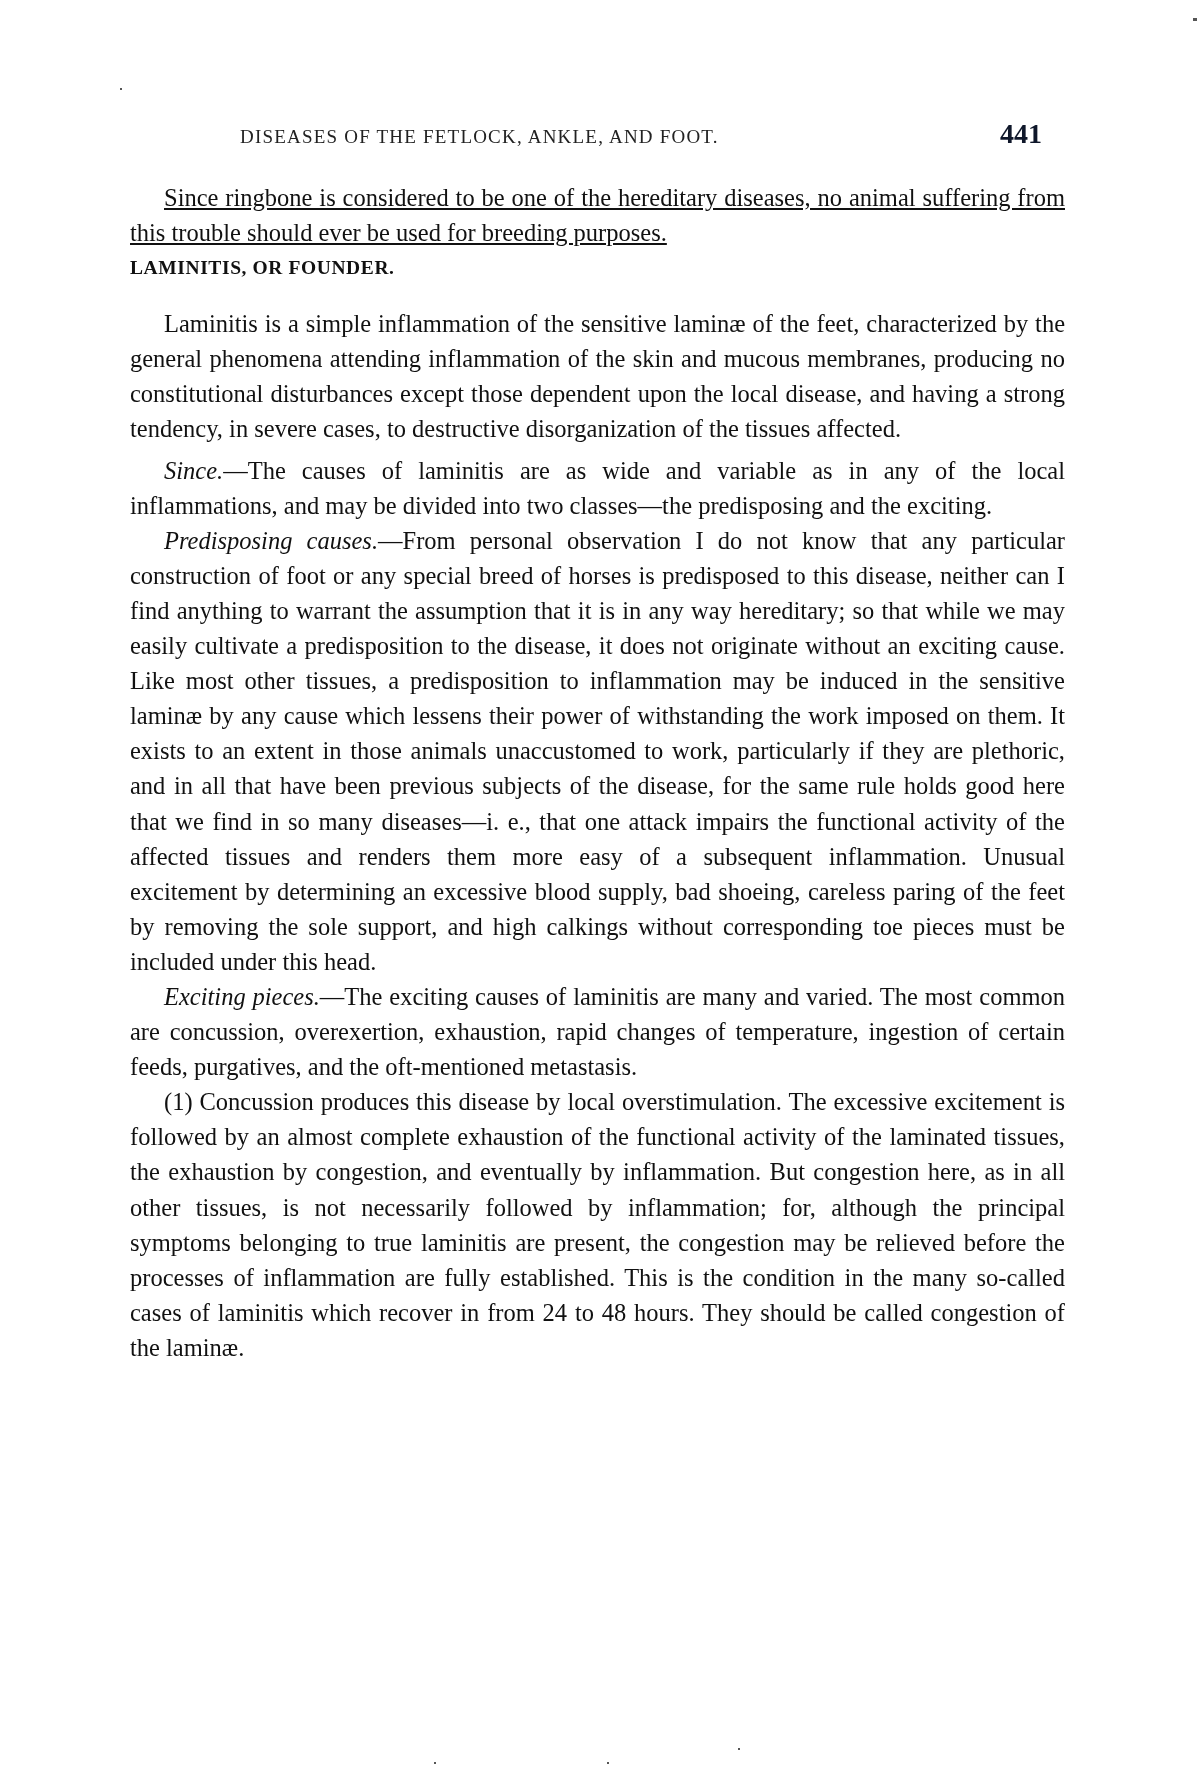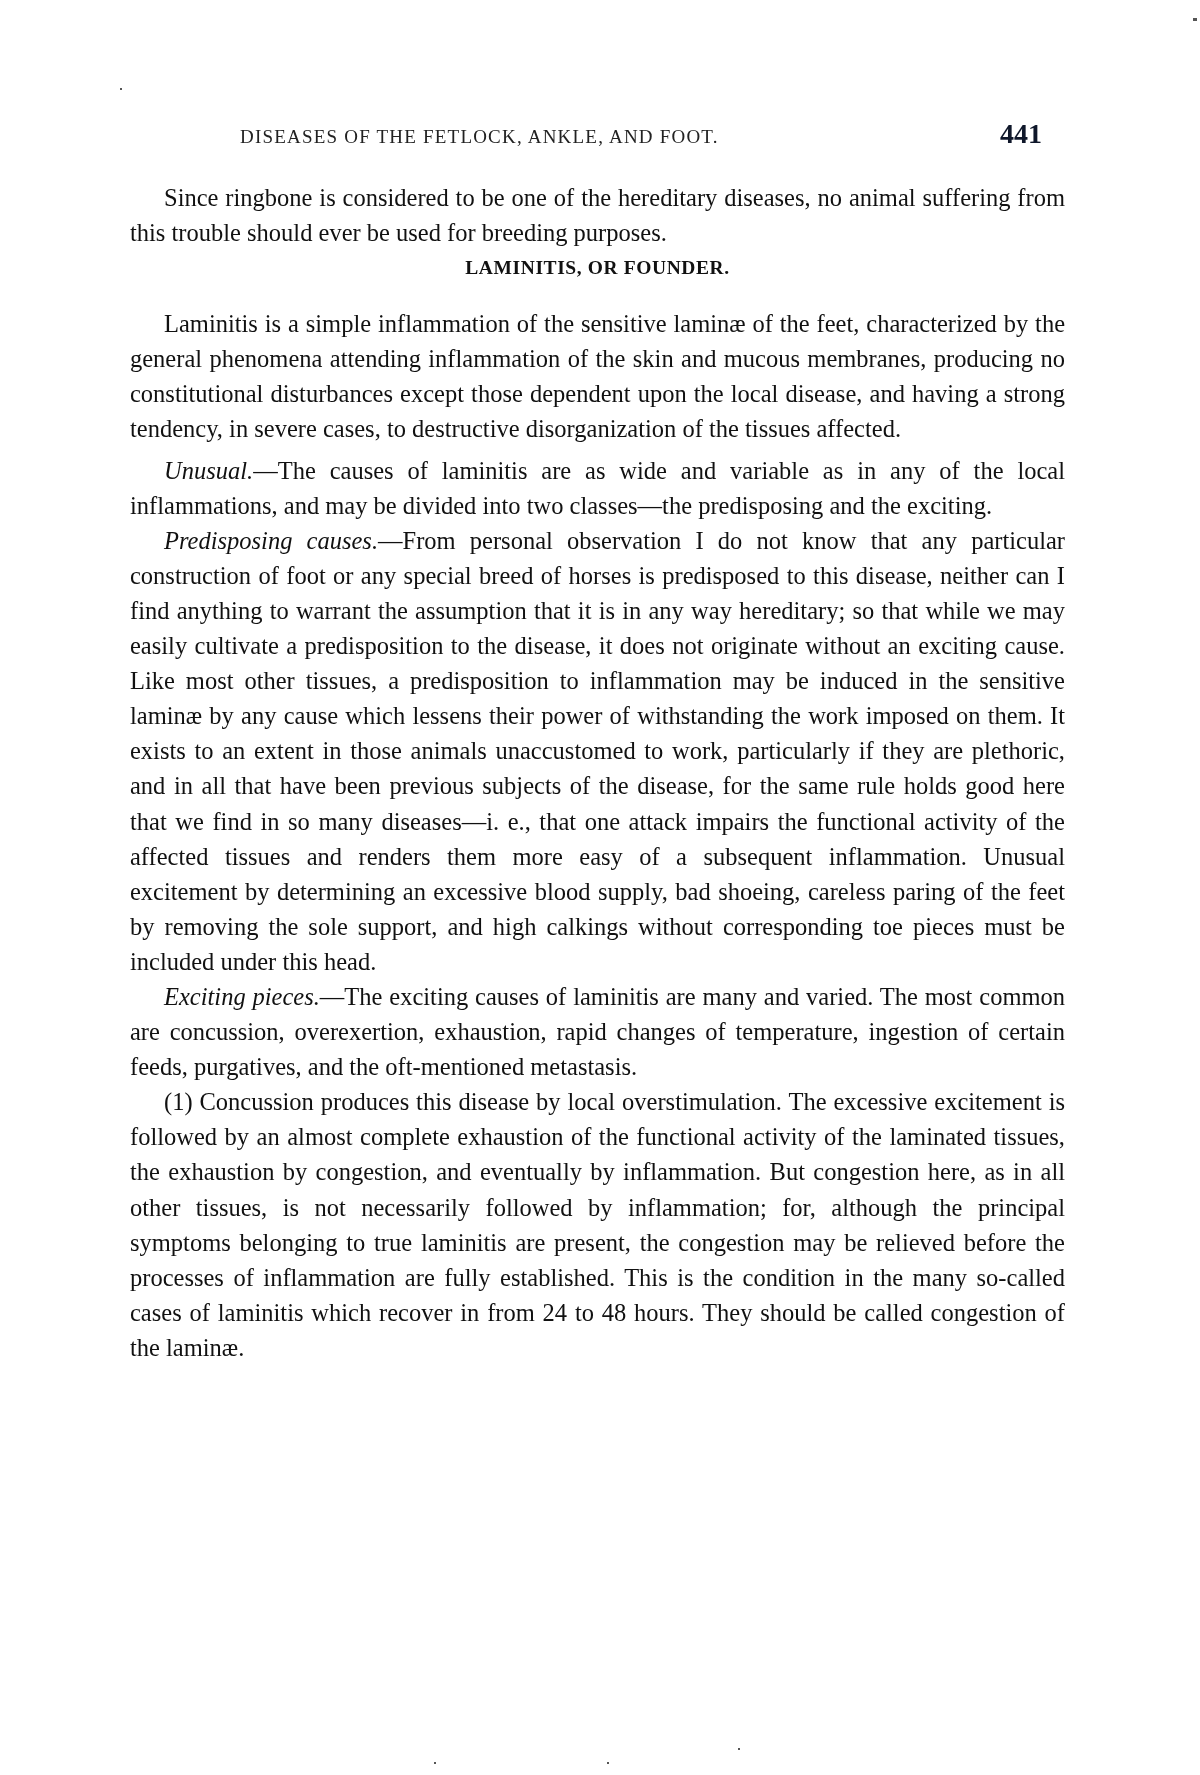--- a/index.html
+++ b/index.html
@@ -14,23 +14,23 @@
     }
     .page-number {
       position: absolute; left: 1000px; top: 118px;
       font-size: 28px; font-weight: bold; color: #0f172a;
     }
     .body-text {
       position: absolute; left: 130px; top: 180px; width: 935px;
       font-size: 24.5px; line-height: 35.1px; text-align: justify;
     }
     .para { margin: 0; text-indent: 34px; }
-    .para.first { text-indent: 34px; }
+    .para.first { text-indent: 34px; text-decoration: underline; }
     .section-heading {
-      text-align: center; font-weight: bold; font-size: 19.5px;
+      text-align: left; font-weight: bold; font-size: 19.5px;
       letter-spacing: 0.6px; margin: 0; height: 56px; line-height: 36px;
     }
     .gap { height: 6px; }
     em.lead { font-style: italic; }
     .mark { position: absolute; background: #555; }
   </style>
 </head>
 <body>
 
 <div class="page">
@@ -39,21 +39,21 @@
 
   <div class="body-text">
     <p class="para first">Since ringbone is considered to be one of the hereditary diseases, no animal suffering from this trouble should ever be used for breeding purposes.</p>
     <h2 class="section-heading">LAMINITIS, OR FOUNDER.</h2>
 
     <p class="para">
       <em class="lead"></em><span>Laminitis is a simple inflammation of the sensitive laminæ of the feet, characterized by the general phenomena attending inflammation of the skin and mucous membranes, producing no constitutional disturbances except those dependent upon the local disease, and having a strong tendency, in severe cases, to destructive disorganization of the tissues affected.</span>
     </p>
     <div class="gap"></div>
     <p class="para">
-      <em class="lead">Unusual.</em><span>—The causes of laminitis are as wide and variable as in any of the local inflammations, and may be divided into two classes—the predisposing and the exciting.</span>
+      <em class="lead">Since.</em><span>—The causes of laminitis are as wide and variable as in any of the local inflammations, and may be divided into two classes—the predisposing and the exciting.</span>
     </p>
     <p class="para">
       <em class="lead">Predisposing causes.</em><span>—From personal observation I do not know that any particular construction of foot or any special breed of horses is predisposed to this disease, neither can I find anything to warrant the assumption that it is in any way hereditary; so that while we may easily cultivate a predisposition to the disease, it does not originate without an exciting cause. Like most other tissues, a predisposition to inflammation may be induced in the sensitive laminæ by any cause which lessens their power of withstanding the work imposed on them. It exists to an extent in those animals unaccustomed to work, particularly if they are plethoric, and in all that have been previous subjects of the disease, for the same rule holds good here that we find in so many diseases—i. e., that one attack impairs the functional activity of the affected tissues and renders them more easy of a subsequent inflammation. Unusual excitement by determining an excessive blood supply, bad shoeing, careless paring of the feet by removing the sole support, and high calkings without corresponding toe pieces must be included under this head.</span>
     </p>
     <p class="para">
       <em class="lead">Exciting pieces.</em><span>—The exciting causes of laminitis are many and varied. The most common are concussion, overexertion, exhaustion, rapid changes of temperature, ingestion of certain feeds, purgatives, and the oft-mentioned metastasis.</span>
     </p>
     <p class="para">
       <em class="lead"></em><span>(1) Concussion produces this disease by local overstimulation. The excessive excitement is followed by an almost complete exhaustion of the functional activity of the laminated tissues, the exhaustion by congestion, and eventually by inflammation. But congestion here, as in all other tissues, is not necessarily followed by inflammation; for, although the principal symptoms belonging to true laminitis are present, the congestion may be relieved before the processes of inflammation are fully established. This is the condition in the many so-called cases of laminitis which recover in from 24 to 48 hours. They should be called congestion of the laminæ.</span>
     </p>

